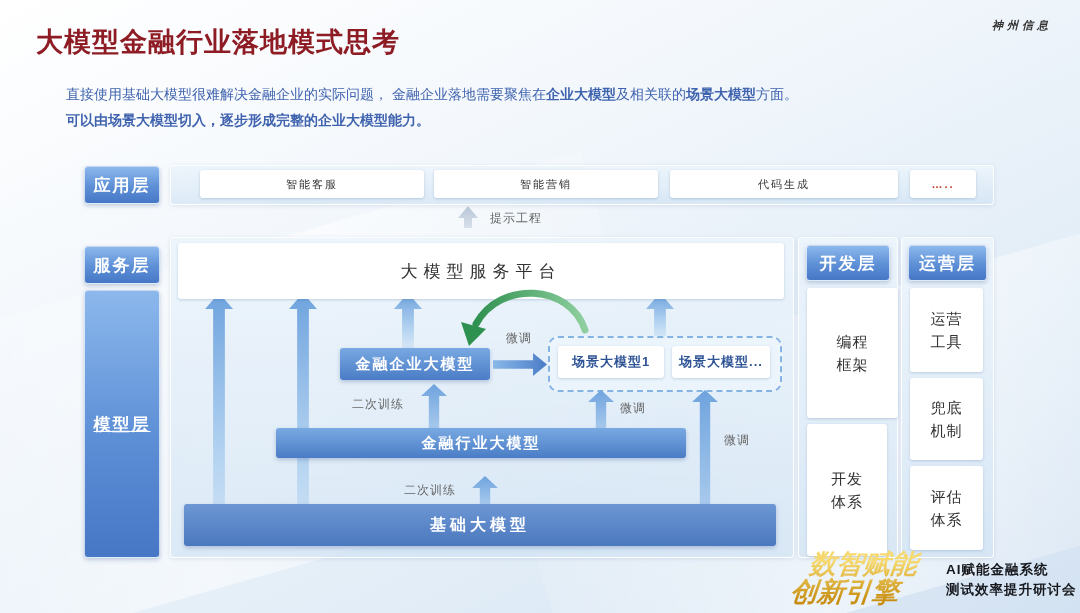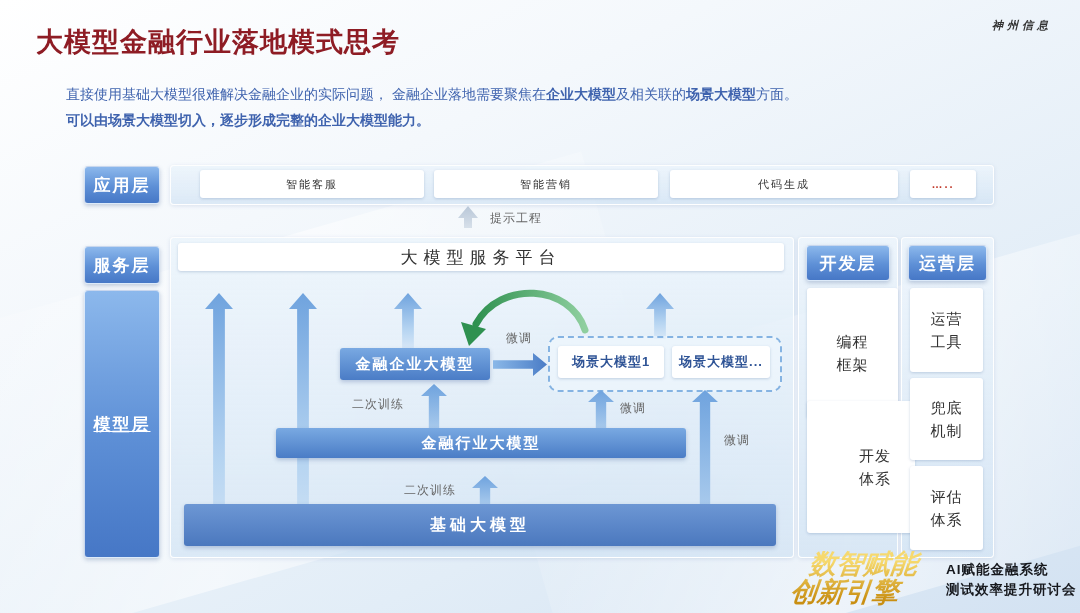--- a/index.html
+++ b/index.html
@@ -121,21 +121,21 @@
   <div class="white-box app-item" style="left:434px; top:170px; width:224px; height:28px;">智能营销</div>
   <div class="white-box app-item" style="left:670px; top:170px; width:228px; height:28px;">代码生成</div>
   <div class="white-box app-item dots" style="left:910px; top:170px; width:66px; height:28px;">…..</div>
 
   <div class="arrow-up short gray" style="left:458px; top:206px; width:20px; height:22px;"></div>
   <div class="annot" style="left:490px; top:210px;">提示工程</div>
 
   <div class="panel" style="left:170px; top:237px; width:622px; height:319px;"></div>
 
   <div class="layer-label" style="left:84px; top:246px; width:74px; height:36px;">服务层</div>
-  <div class="white-box service-box" style="left:178px; top:243px; width:606px; height:28px;">大模型服务平台</div>
+  <div class="white-box service-box" style="left:178px; top:243px; width:606px; height:56px;">大模型服务平台</div>
 
   <div class="layer-label" style="left:84px; top:290px; width:74px; height:266px;text-decoration:underline;">模型层</div>
 
   <div class="arrow-up" style="left:205px; top:293px; width:28px; height:253px;"></div>
   <div class="arrow-up" style="left:289px; top:293px; width:28px; height:253px;"></div>
 
   <div class="arrow-up" style="left:394px; top:293px; width:28px; height:57px;"></div>
 
   <div class="arrow-up" style="left:646px; top:293px; width:28px; height:46px;"></div>
 
@@ -172,21 +172,21 @@
   <div class="arrow-up short" style="left:472px; top:476px; width:26px; height:28px;"></div>
   <div class="annot" style="left:404px; top:482px;">二次训练</div>
 
   <div class="model-box base-box" style="left:184px; top:504px; width:592px; height:42px;">基础大模型</div>
 
   <div class="panel" style="left:798px; top:237px; width:98px; height:319px;"></div>
   <div class="layer-label" style="left:806px; top:245px; width:82px; height:34px;">开发层</div>
   <div class="white-box col-box" style="left:807px; top:288px; width:91px; height:130px;">
     <span>编程框架</span>
   </div>
-  <div class="white-box col-box" style="left:807px; top:401px; width:80px; height:132px;padding-left:28px;">
+  <div class="white-box col-box" style="left:807px; top:424px; width:80px; height:132px;">
     <span>开发体系</span>
   </div>
 
   <div class="panel" style="left:901px; top:237px; width:91px; height:319px;"></div>
   <div class="layer-label" style="left:908px; top:245px; width:77px; height:34px;">运营层</div>
   <div class="white-box col-box" style="left:910px; top:288px; width:73px; height:84px;">
     <span>运营工具</span>
   </div>
   <div class="white-box col-box" style="left:910px; top:378px; width:73px; height:82px;">
     <span>兜底机制</span>

